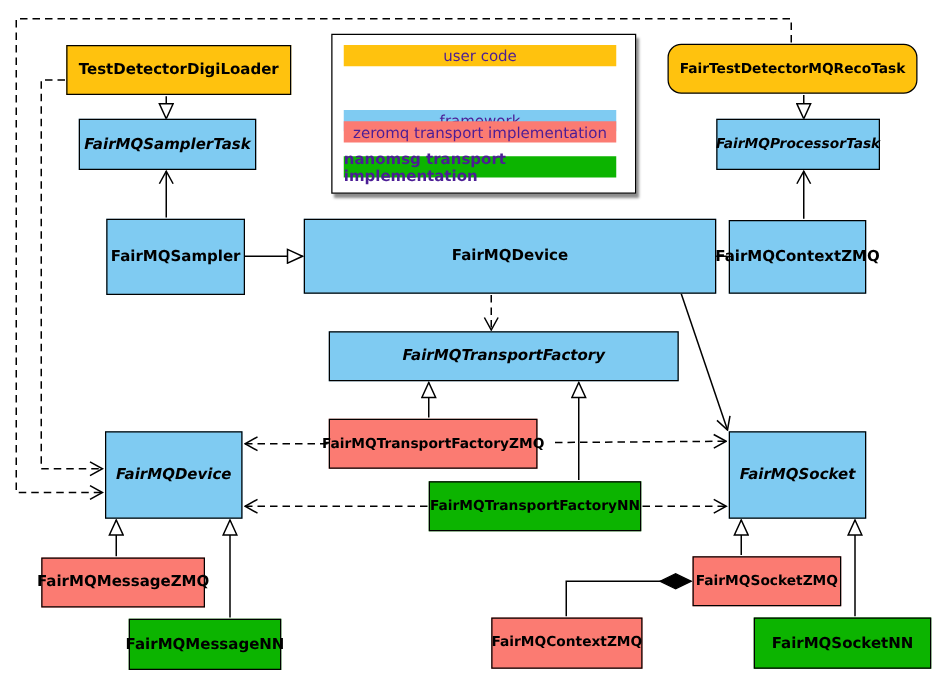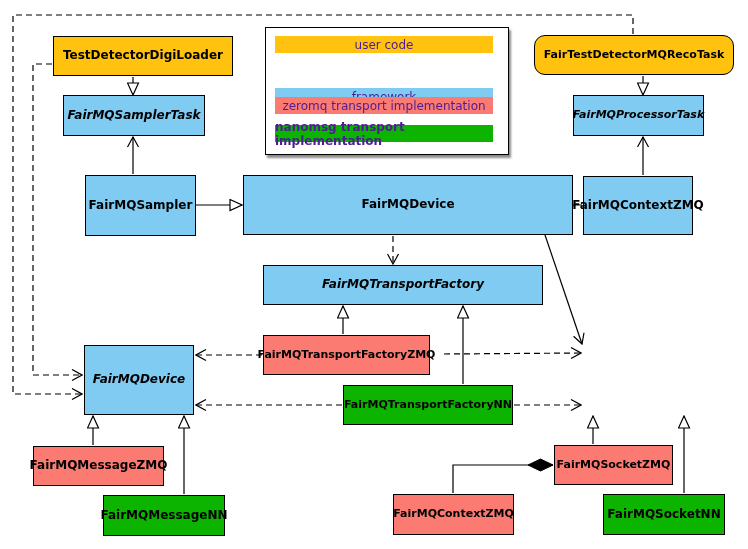--- a/index.html
+++ b/index.html
@@ -27,21 +27,21 @@
   #n-processor{left:583px;top:176px;width:110px;height:59px;}
   #n-tf{left:263px;top:265px;width:280px;height:40px;}
   #n-tfzmq{left:263px;top:335px;width:167px;height:40px;}
   #n-tfnn{left:343px;top:385px;width:170px;height:40px;}
   #n-msg{left:84px;top:345px;width:110px;height:70px;}
   #n-sock{left:583px;top:345px;width:110px;height:70px;}
   #n-msgzmq{left:33px;top:446px;width:131px;height:40px;}
   #n-msgnn{left:103px;top:495px;width:122px;height:41px;}
   #n-ctxzmq{left:393px;top:494px;width:121px;height:41px;}
   #n-sockzmq{left:554px;top:445px;width:119px;height:40px;}
-  #n-socknn{left:603px;top:494px;width:122px;height:41px;}
+  #n-socknn{left:603px;top:494px;width:142px;height:41px;}
   
   #legend{position:absolute;left:265px;top:27px;width:242px;height:126px;background:#fff;
           border:1.5px solid #000;box-shadow:2px 3px 2px rgba(0,0,0,.45);}
   .legend-row{position:absolute;left:9px;width:218px;height:17px;display:flex;
               align-items:center;justify-content:center;font-size:12px;color:#4c1d95;}
   #lg-0{top:8px;}#lg-1{top:40px;margin-top:20px;}#lg-2{top:69px;}#lg-3{top:97px;}
 </style>
 </head>
 <body>
 
@@ -112,20 +112,23 @@
   </div>
   <div id="n-tfzmq" class="node c-zmq fs11">
     <span>FairMQTransportFactoryZMQ</span>
   </div>
   <div id="n-tfnn" class="node c-nn fs11">
     <span>FairMQTransportFactoryNN</span>
   </div>
   <div id="n-msg" class="node c-fw abstract">
     <span>FairMQDevice</span>
   </div>
+  <div id="n-sock" class="node c-fw abstract">
+    <span>FairMQSocket</span>
+  </div>
   <div id="n-msgzmq" class="node c-zmq">
     <span>FairMQMessageZMQ</span>
   </div>
   <div id="n-msgnn" class="node c-nn">
     <span>FairMQMessageNN</span>
   </div>
   <div id="n-ctxzmq" class="node c-zmq fs11">
     <span>FairMQContextZMQ</span>
   </div>
   <div id="n-sockzmq" class="node c-zmq fs11">

